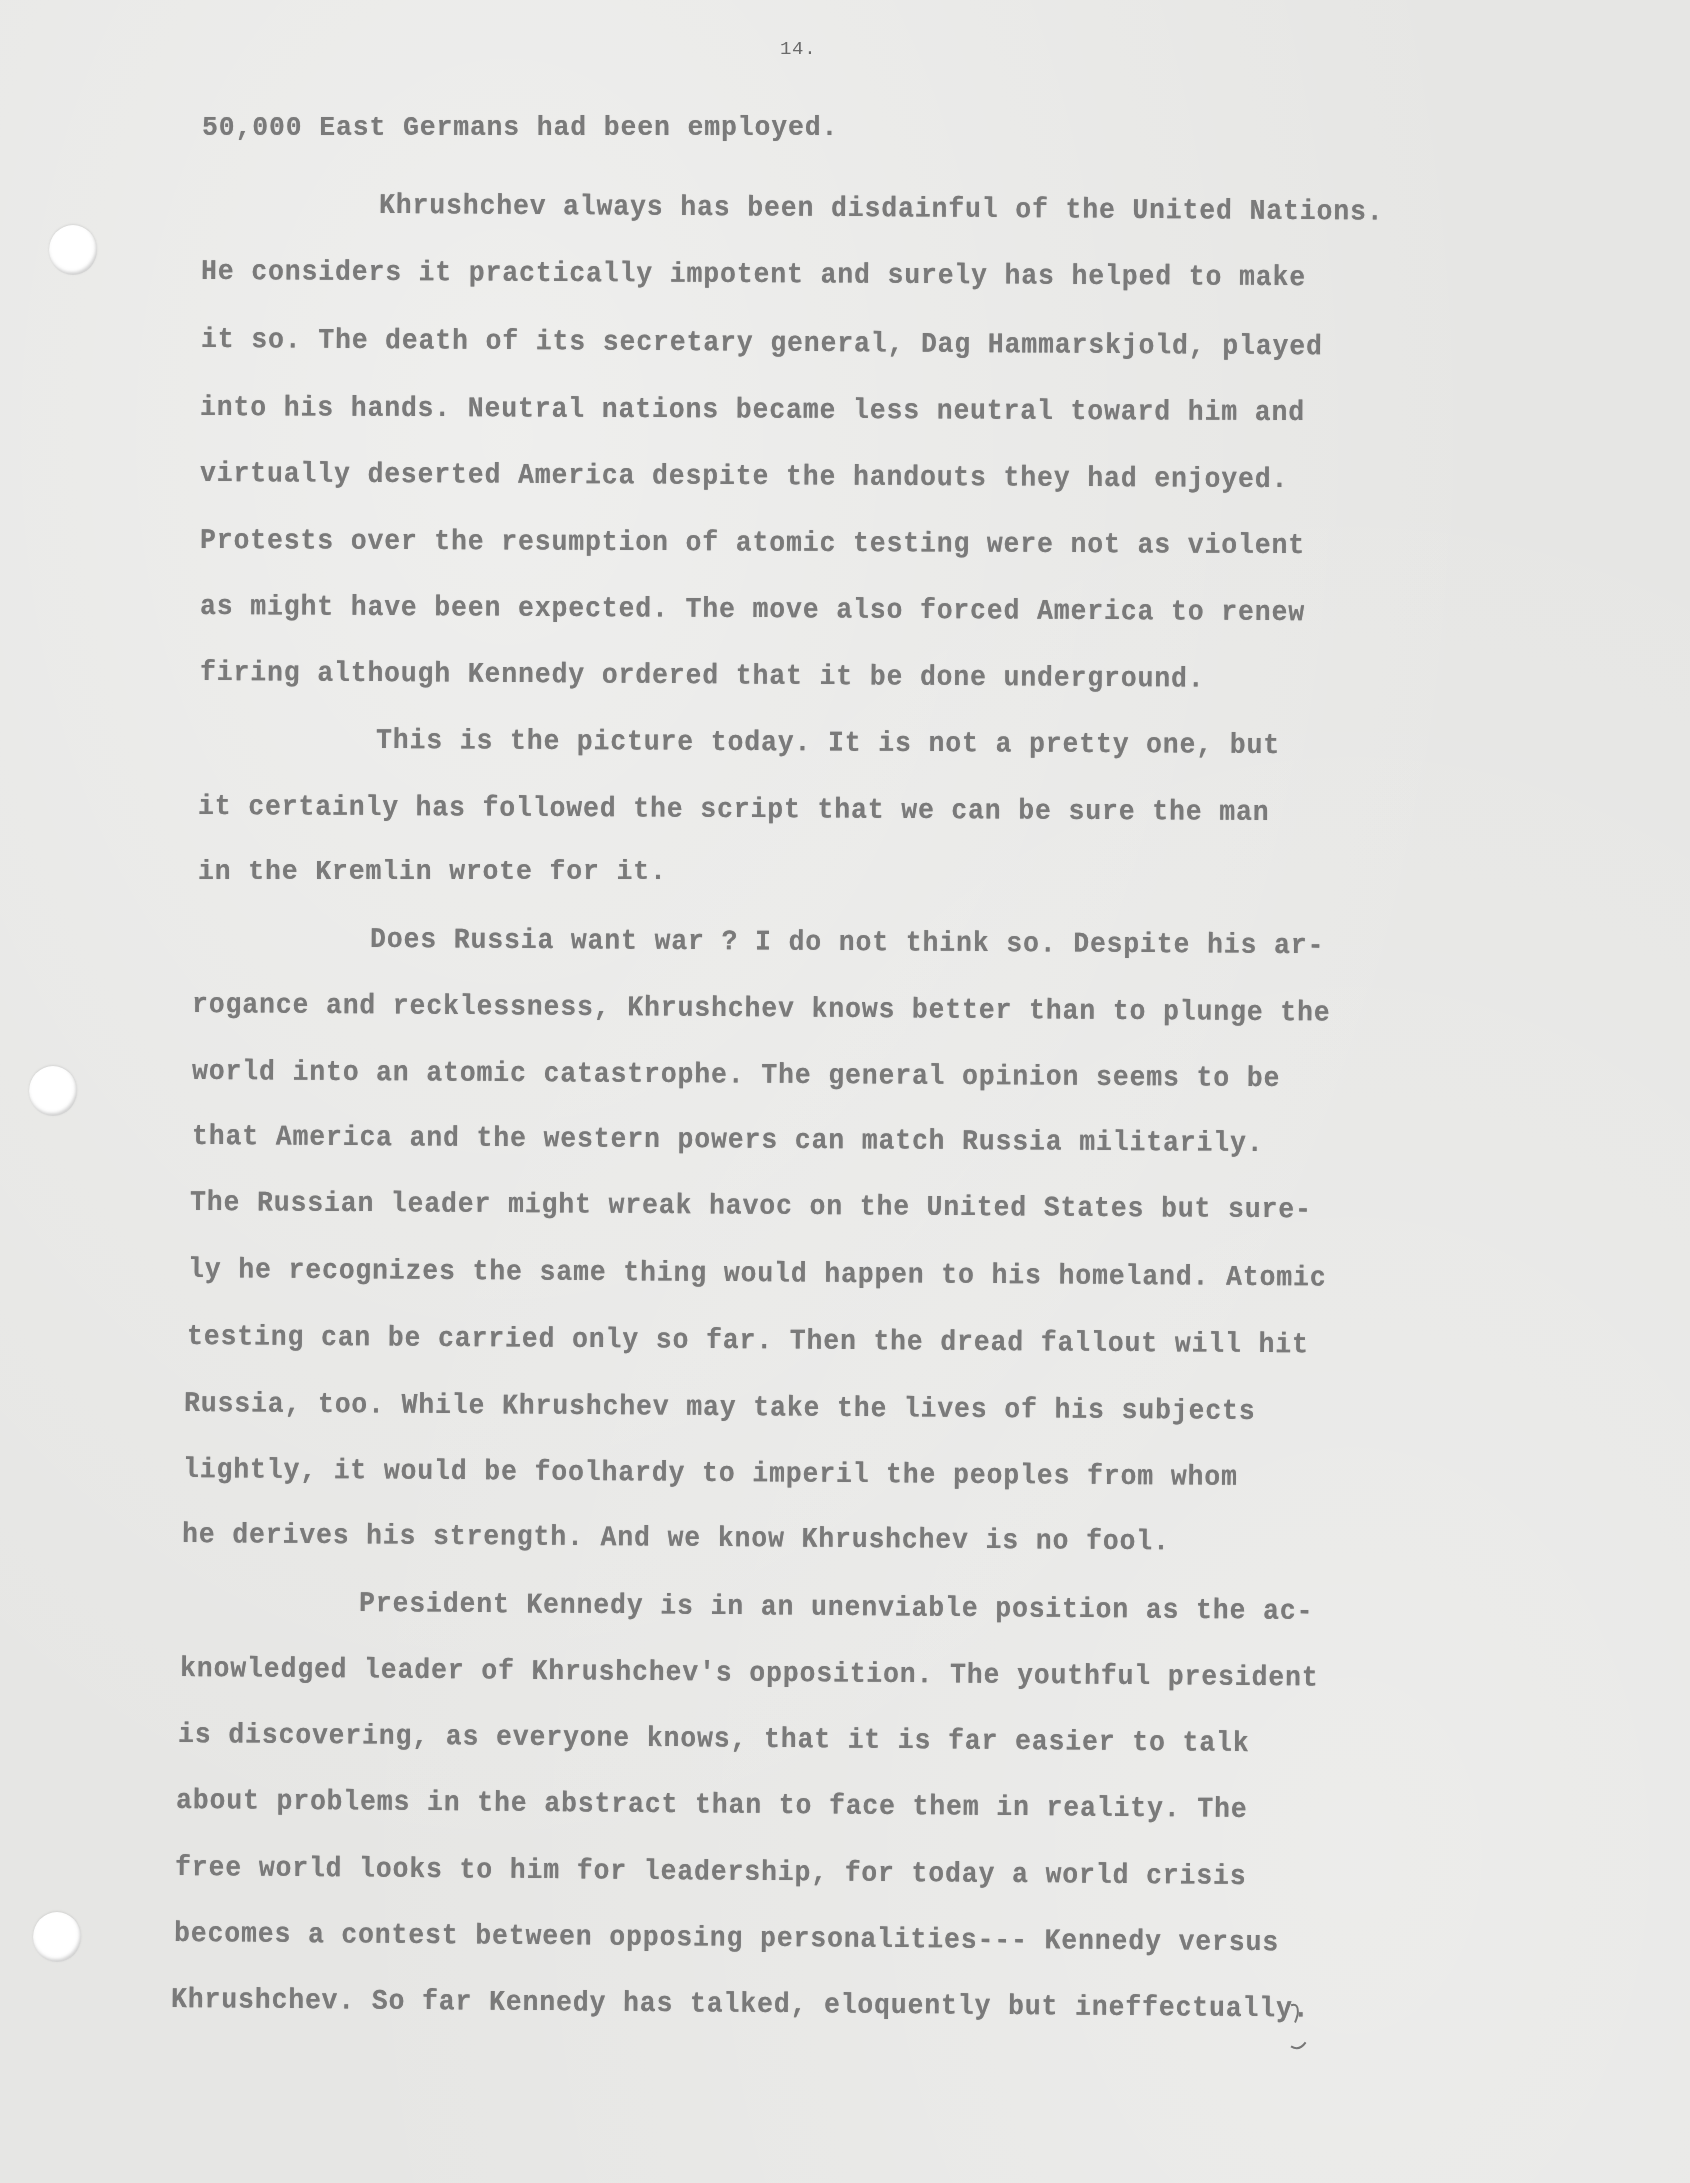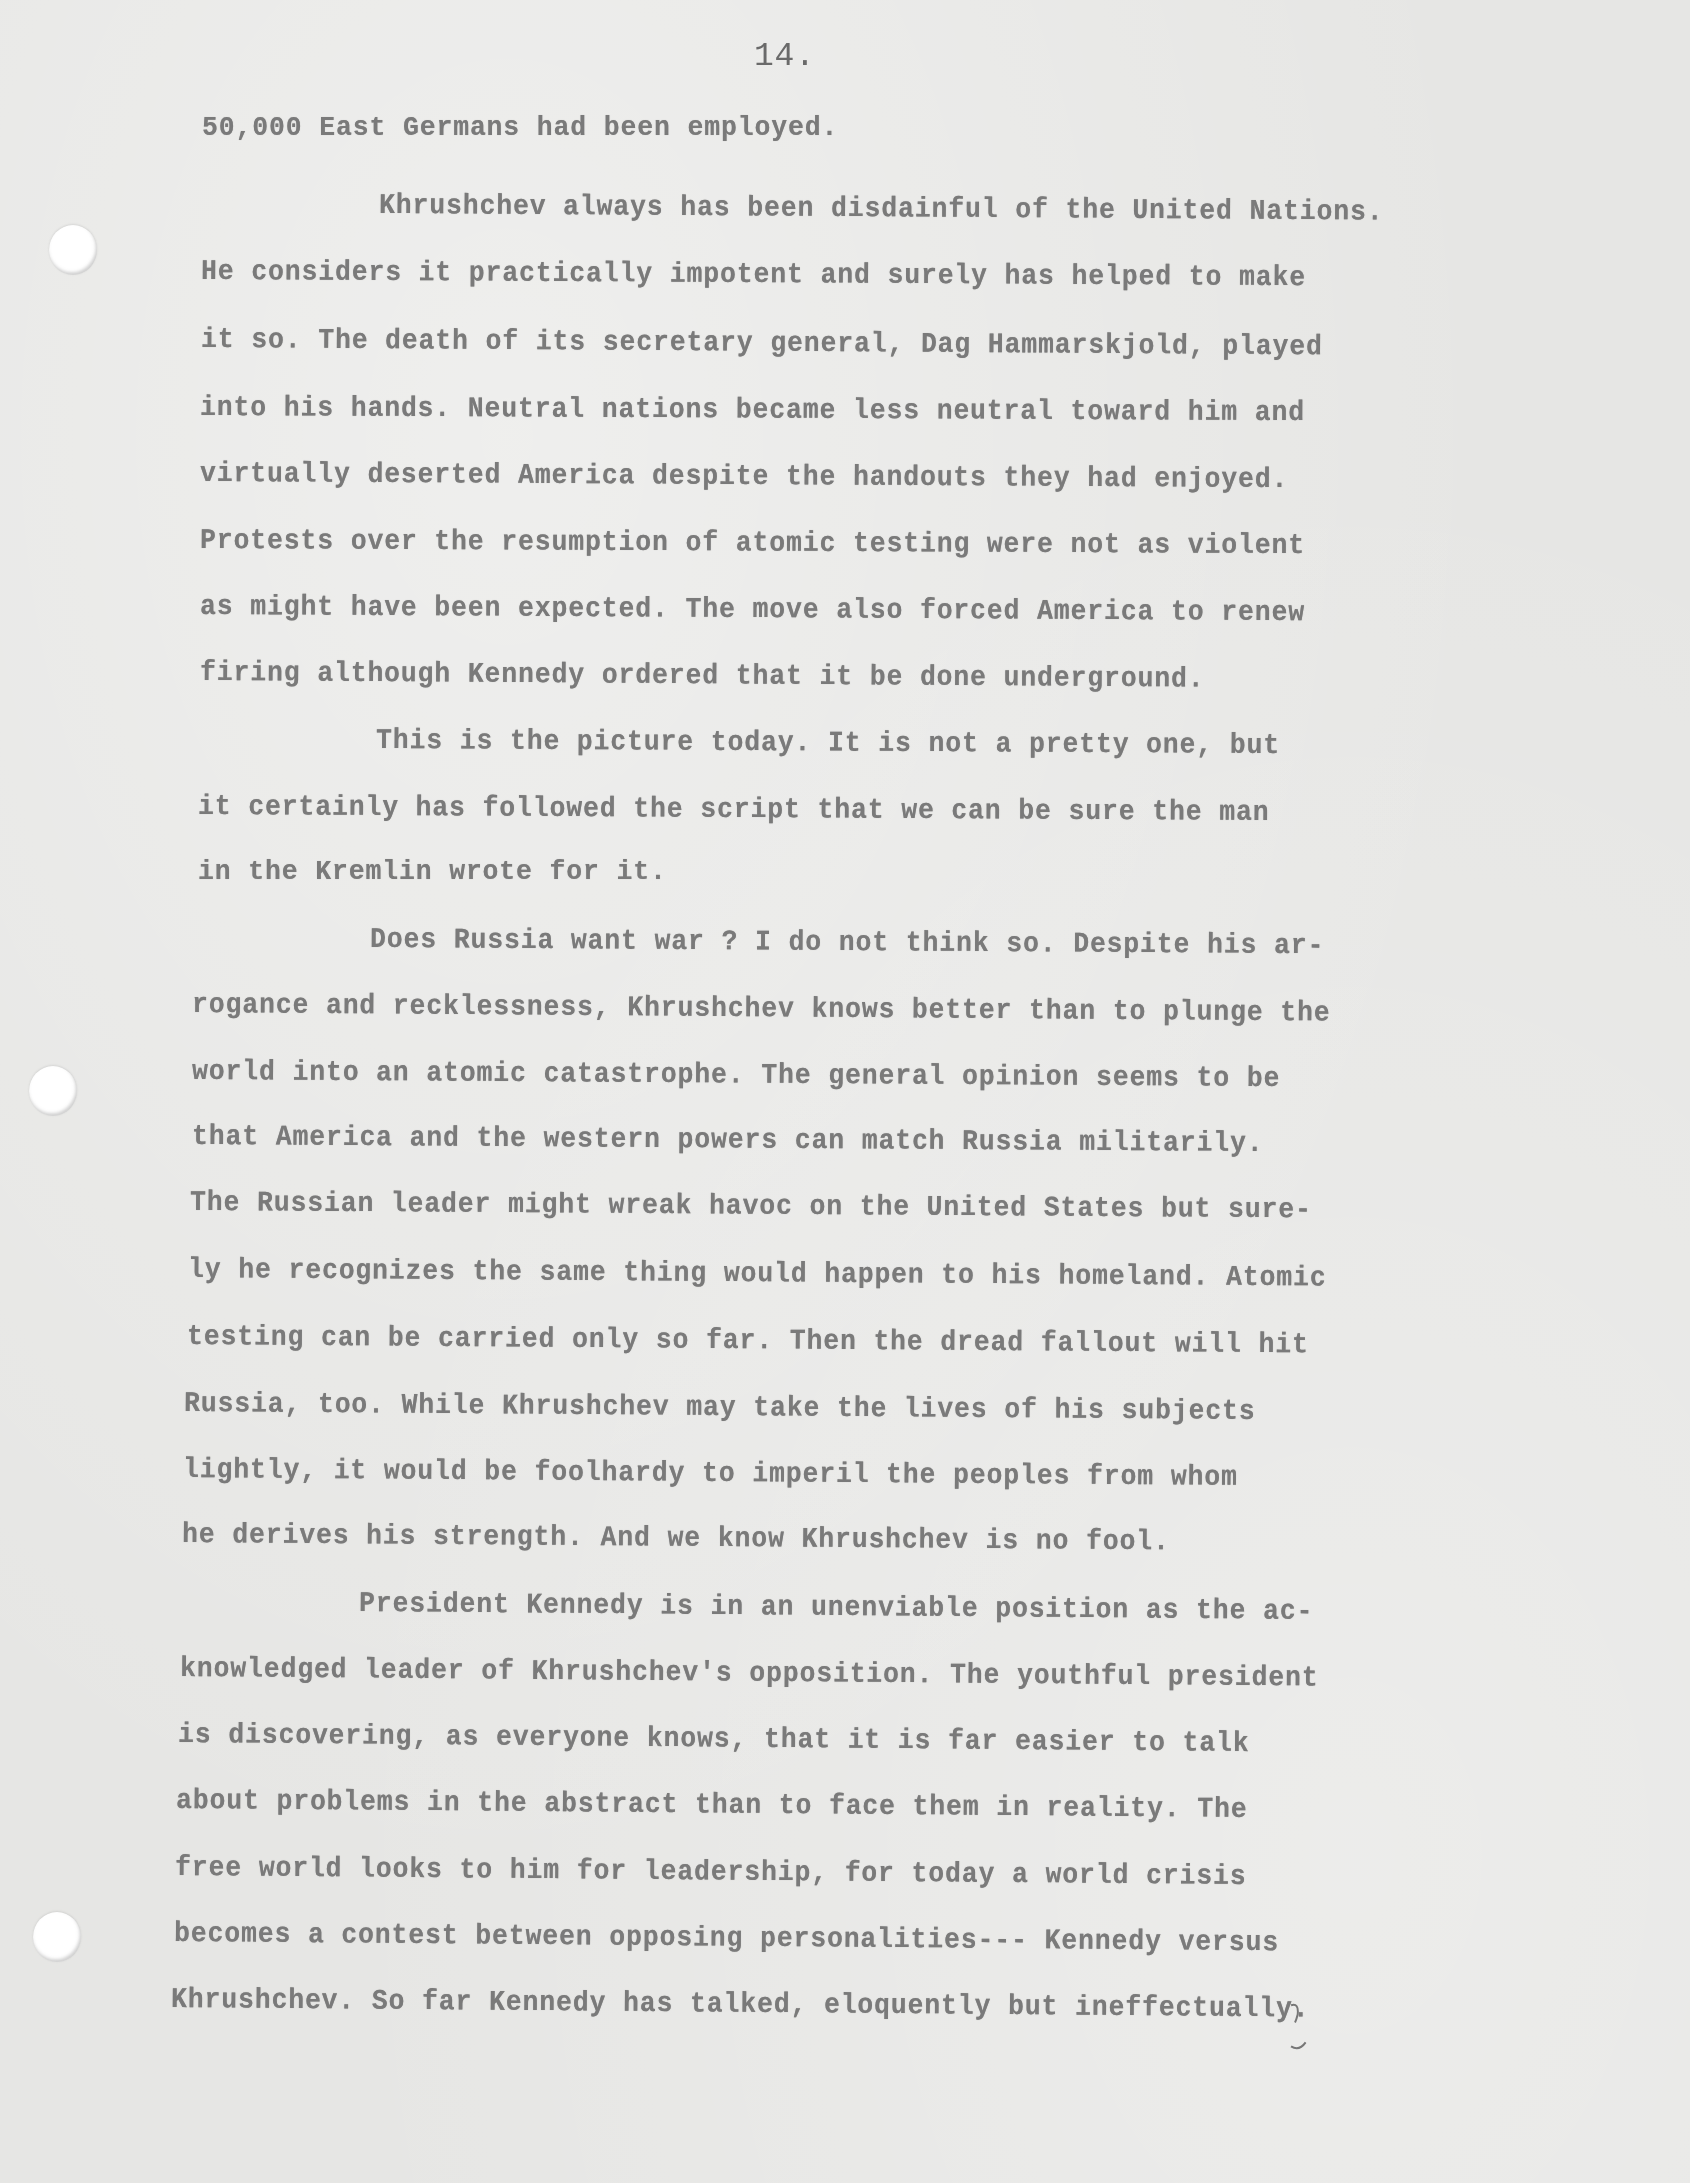--- a/index.html
+++ b/index.html
@@ -28,22 +28,22 @@
       position: absolute;
       width: 48px;
       height: 50px;
       border-radius: 50%;
       background: #ffffff;
       box-shadow: -1.3px -2.7px 3.3px rgba(120,120,120,0.35) inset, 0 -0.7px 2px rgba(140,140,140,0.25);
     }
     .page-number {
       position: absolute;
       top: 38px;
-      left: 754px;
-      font-size: 33px;
+      left: 780px;
+      font-size: 19px;
       color: #6a6a6a;
       letter-spacing: 0.7px;
     }
     .text-line {
       position: absolute;
       white-space: pre;
       font-size: 28.5px;
       font-weight: bold;
       color: #7a7a7a;
       letter-spacing: 0.9px;

